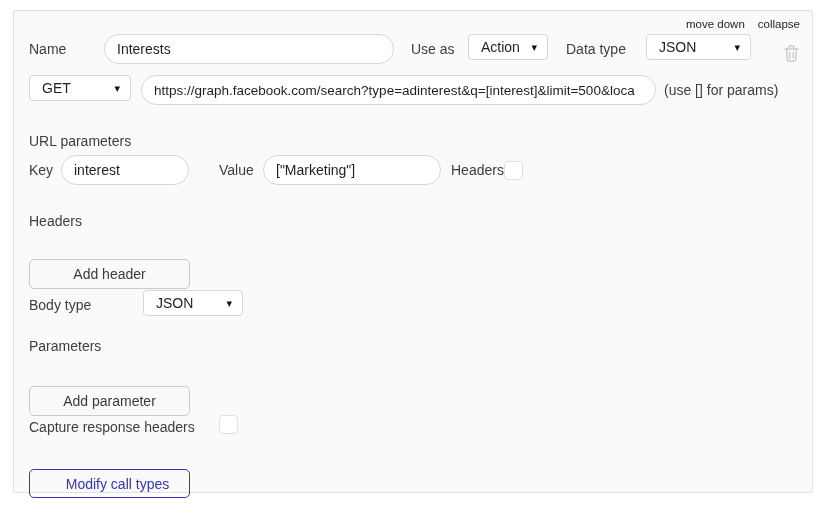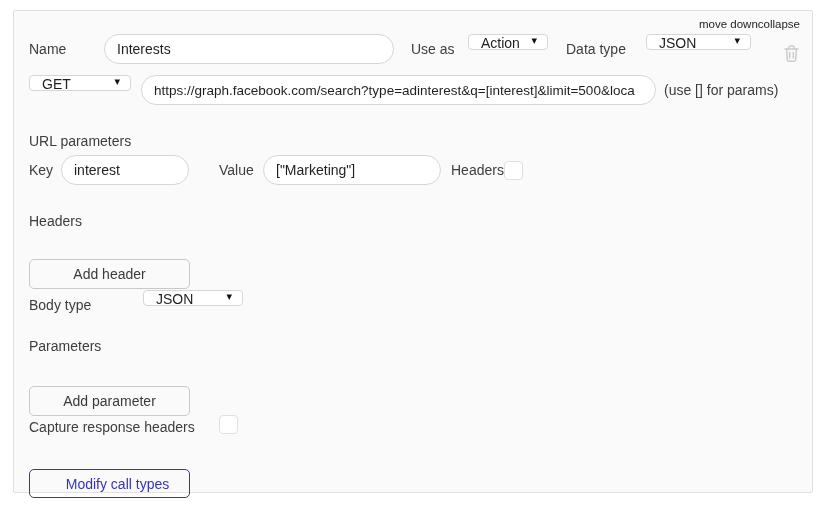--- a/index.html
+++ b/index.html
@@ -29,43 +29,44 @@
   .section-title {
     font-size: 14px;
     color: #3d3d3d;
     line-height: 20px;
     white-space: nowrap;
   }
   .top-links {
     position: absolute;
     top: 7px; right: 12px;
     display: flex;
+    gap: 13px;
     font-size: 11.5px;
     color: #1d1d1d;
   }
   .top-links span { cursor: pointer; }
   input.text-input {
     border: 1px solid #d6d6d6;
     border-radius: 15px;
     background: #ffffff;
     height: 30px;
     padding: 0 12px;
     font-family: "Liberation Sans", sans-serif;
     font-size: 14px;
     color: #1f1f1f;
     outline: none;
     width: 100%;
   }
   .dropdown {
     border: 1px solid #d6d6d6;
     border-radius: 4px;
     background: #ffffff;
-    height: 16px;
+    height: 26px;
     display: flex;
-    align-items: flex-start;
+    align-items: center;
     justify-content: space-between;
     padding: 0 10px 0 12px;
     font-size: 14px;
     color: #1f1f1f;
     cursor: pointer;
   }
   .caret {
     font-size: 11px;
     color: #111111;
     line-height: 1;

